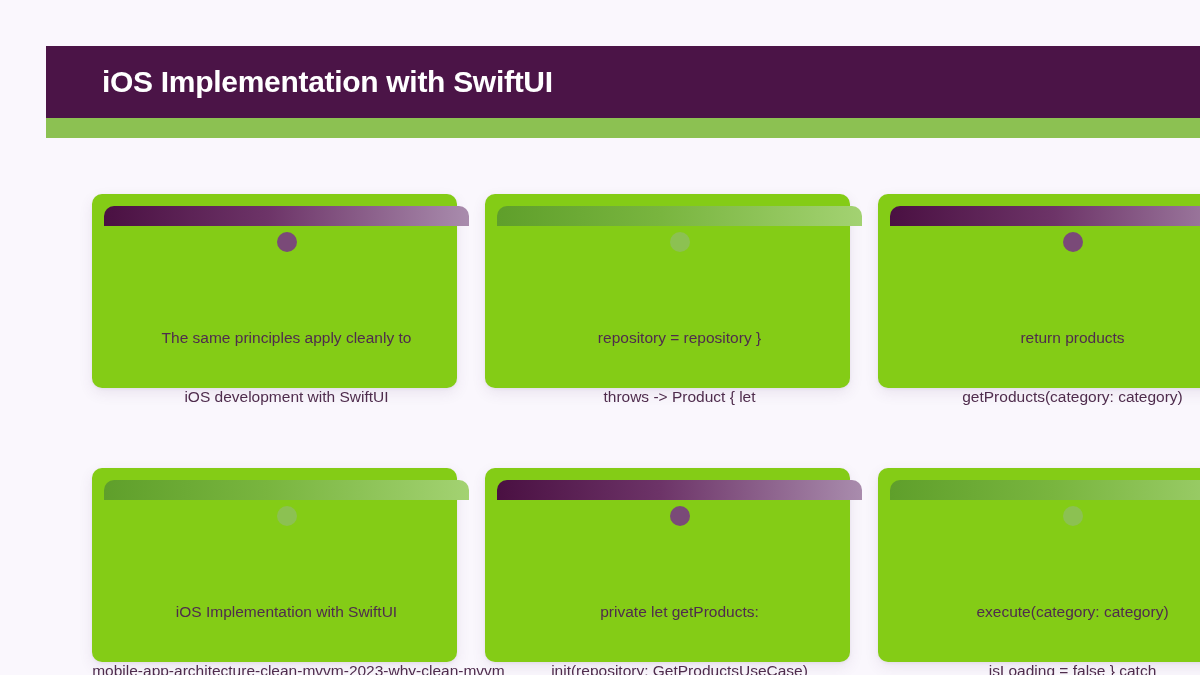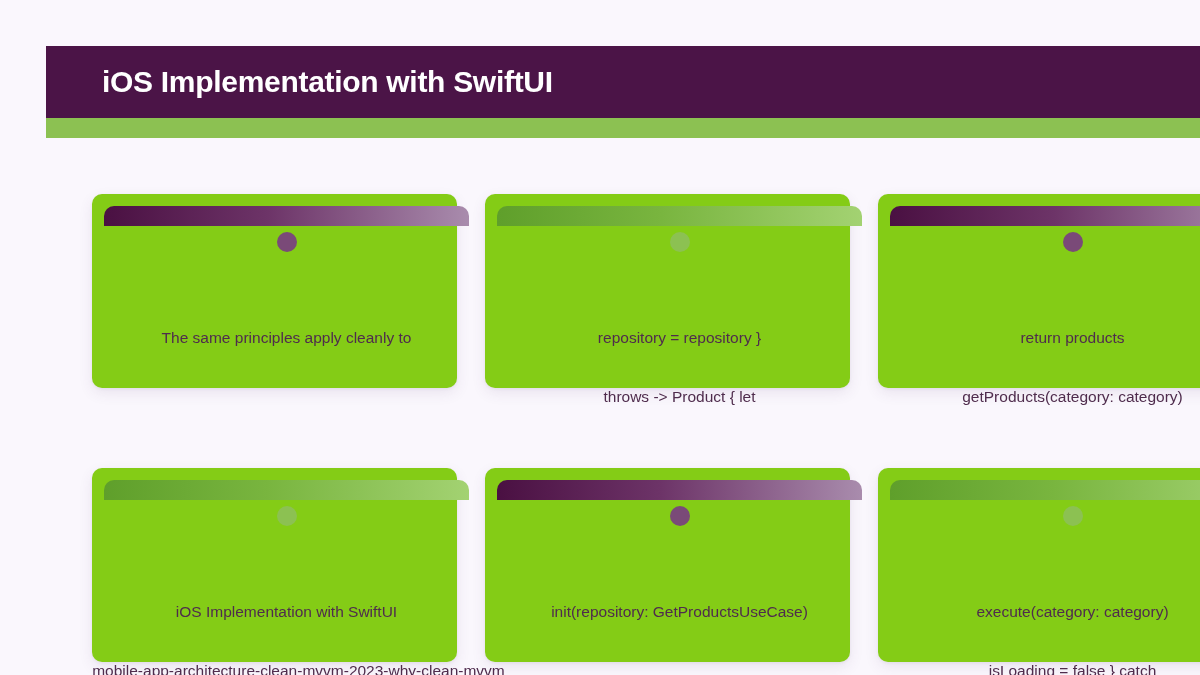--- a/index.html
+++ b/index.html
@@ -131,20 +131,21 @@
 </div>
 <div id="header-accent"></div>
 
 <div id="card-grid">
 
   <div class="card">
     <div class="card-accent purple"></div>
     <div class="card-dot purple"></div>
     <div class="card-body">
       <span class="line">The same principles apply cleanly to</span>
+      <span class="line">iOS development with SwiftUI</span>
     </div>
   </div>
 
   <div class="card">
     <div class="card-accent green"></div>
     <div class="card-dot green"></div>
     <div class="card-body">
       <span class="line">repository = repository }</span>
       <span class="line">throws -&gt; Product { let</span>
     </div>
@@ -165,20 +166,21 @@
     <div class="card-body">
       <span class="line">iOS Implementation with SwiftUI</span>
       <span class="line overflow">mobile-app-architecture-clean-mvvm-2023-why-clean-mvvm</span>
     </div>
   </div>
 
   <div class="card">
     <div class="card-accent purple"></div>
     <div class="card-dot purple"></div>
     <div class="card-body">
+      <span class="line">private let getProducts:</span>
       <span class="line">init(repository: GetProductsUseCase)</span>
     </div>
   </div>
 
   <div class="card">
     <div class="card-accent green"></div>
     <div class="card-dot green"></div>
     <div class="card-body">
       <span class="line">execute(category: category)</span>
       <span class="line">isLoading = false } catch</span>

